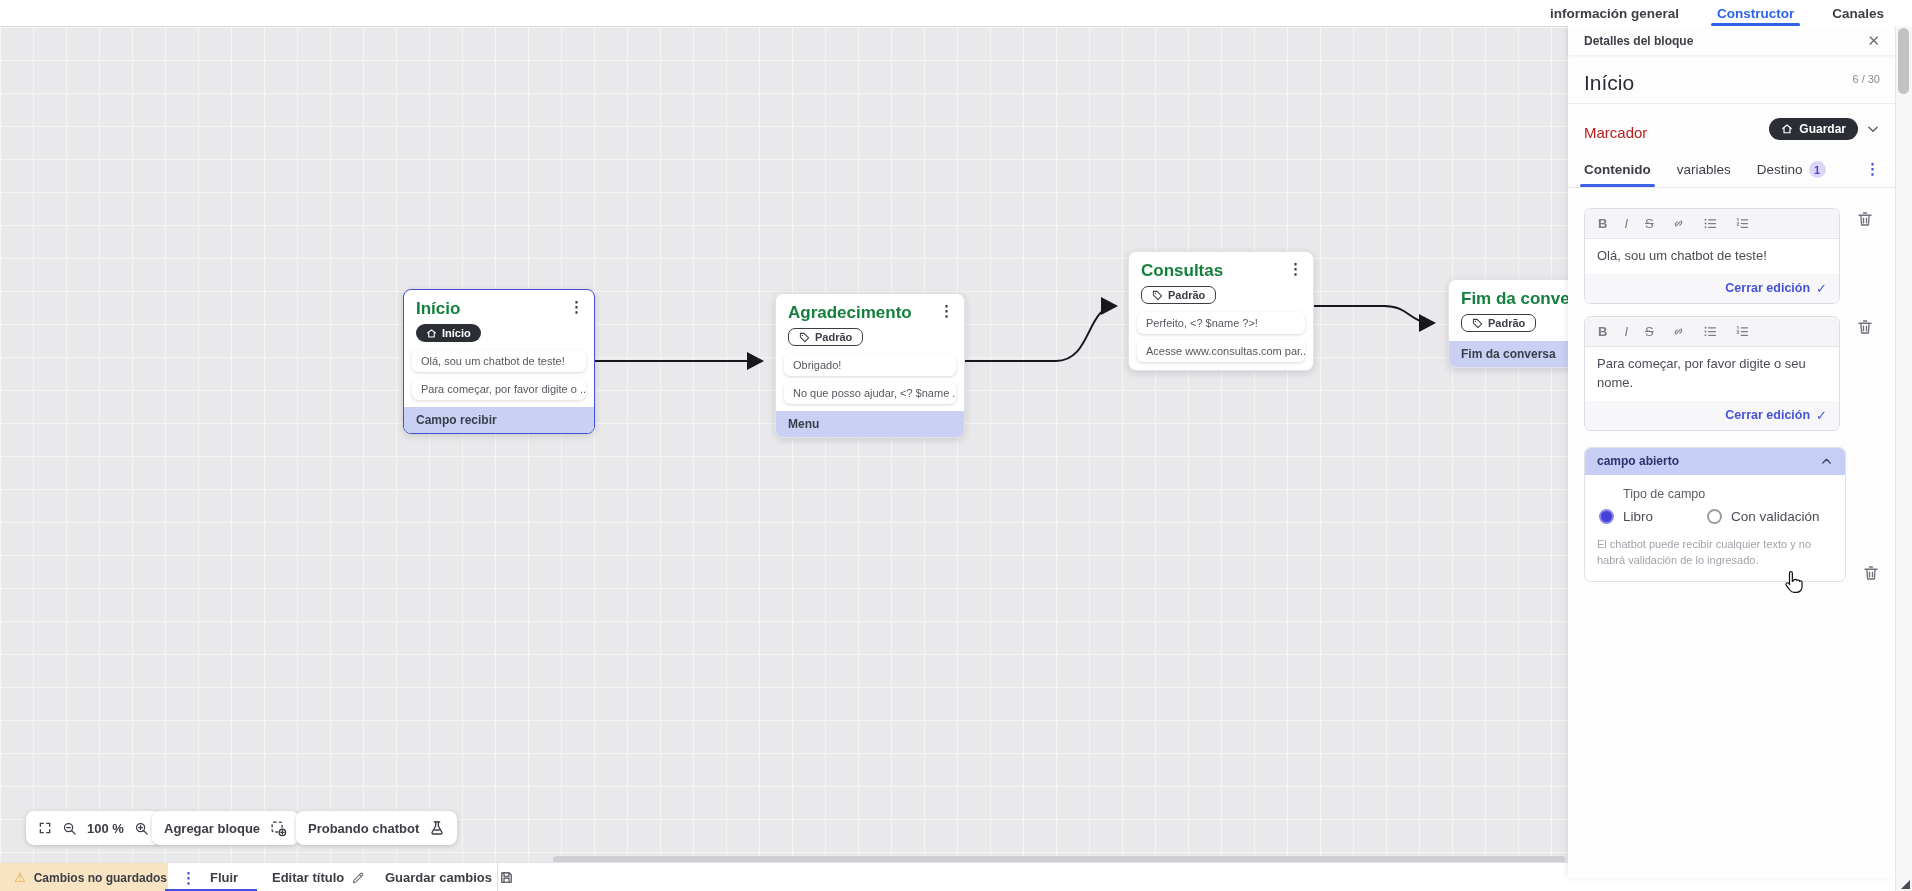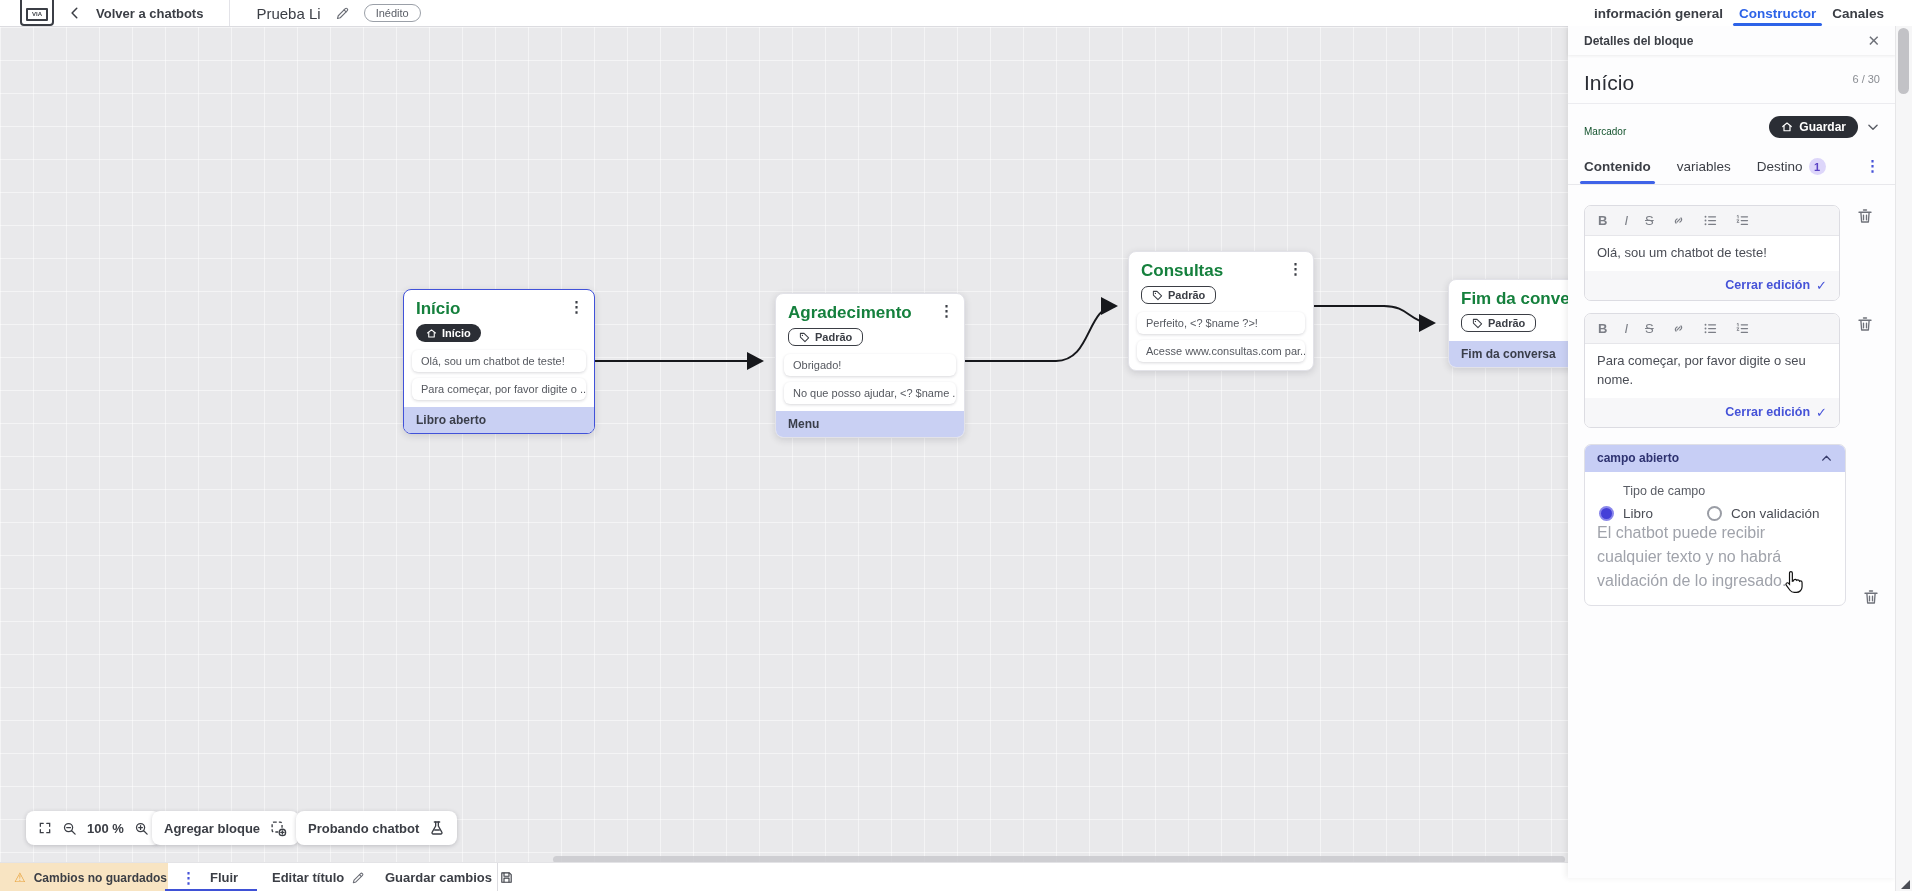--- a/index.html
+++ b/index.html
@@ -10,21 +10,21 @@
   #header{position:absolute;left:0;top:0;width:1912px;height:26px;background:#fff;z-index:30;}
   #header .hleft{position:absolute;left:0;top:0;height:26px;display:flex;align-items:center;gap:14px;padding-left:20px;}
   #logo{width:30px;height:30px;border:2px solid #3b3e45;border-radius:4px;margin-top:-8px;position:relative;background:#fff;}
   #logo .bar{position:absolute;left:4px;right:4px;bottom:3px;height:9px;border:2px solid #3b3e45;border-radius:1px;font-size:6px;font-weight:bold;line-height:8px;text-align:center;letter-spacing:0;}
   .back-chevron{color:#3b3e45}
   .hlabel{font-size:13px;font-weight:bold;color:#3b3e45;}
   .hdivider{width:1px;height:26px;background:#e3e3e8;margin:0 12px;}
   .htitle{font-size:15px;color:#3b3e45;}
   .pencil{color:#6b6e76}
   .status-pill{border:1px solid #9ba0a8;border-radius:12px;padding:2px 11px;font-size:11px;color:#5a5e66;background:#fff;}
-  #header .hright{position:absolute;right:28px;top:0;height:26px;display:flex;align-items:center;gap:16px;}
+  #header .hright{position:absolute;right:28px;top:0;height:26px;display:flex;align-items:center;gap:38px;}
   .htab{font-size:13.5px;font-weight:bold;color:#3b3e45;position:relative;height:26px;display:flex;align-items:center;}
   .htab.active{color:#2d63e8;}
   .htab.active::after{content:"";position:absolute;left:-6px;right:-6px;bottom:0;height:3px;background:#2d63e8;border-radius:2px;}
 
   
   #canvas{position:absolute;left:0;top:26px;width:1568px;height:836px;overflow:hidden;
     background-color:#e9e9eb;
     background-image:linear-gradient(rgba(255,255,255,.5) 1px,transparent 1px),linear-gradient(90deg,rgba(255,255,255,.5) 1px,transparent 1px);
     background-size:33px 33px;border-top:1px solid #dcdce0;}
   #edges{position:absolute;left:0;top:0;z-index:1;}
@@ -45,21 +45,21 @@
 
   
   #panel{position:absolute;left:1568px;top:26px;width:328px;height:852px;background:#fdfdfe;box-shadow:-2px 0 6px rgba(0,0,0,.07);z-index:20;}
   .phead{height:29px;display:flex;align-items:center;justify-content:space-between;padding:0 16px;box-shadow:0 1px 3px rgba(0,0,0,.07);background:#fdfdfe;position:relative;z-index:2;}
   .phead-title{font-size:12px;font-weight:bold;color:#3b3e45;}
   .close-x{font-size:15px;color:#6f727a;cursor:pointer;}
   .ptitle-row{display:flex;justify-content:space-between;align-items:flex-start;padding:16px 16px 8px;border-bottom:1px solid #ececf0;}
   .ptitle{font-size:21px;color:#2b2e35;}
   .pcounter{font-size:11px;color:#8a8d93;margin-top:2px;}
   .marker-row{display:flex;justify-content:space-between;align-items:center;padding:12px 16px 10px;}
-  .marker-label{font-size:10px;color:#14532d;margin-top:8px;}
+  .marker-label{font-size:15px;color:#b91c1c;margin-top:8px;}
   .marker-right{display:flex;align-items:center;gap:8px;}
   .pill-dark{display:inline-flex;align-items:center;gap:6px;background:#2b2e35;color:#fff;border-radius:13px;padding:4px 12px;font-size:12px;font-weight:bold;cursor:pointer;}
   .chev{color:#5a5d65;display:flex;}
   .ptabs{display:flex;align-items:center;gap:26px;padding:4px 16px 0;border-bottom:1px solid #e8e8ec;position:relative;}
   .ptab{font-size:13.5px;color:#3b3e45;padding:6px 0 9px;position:relative;cursor:pointer;display:flex;align-items:center;gap:6px;}
   .ptab.active{font-weight:bold;}
   .ptab.active::after{content:"";position:absolute;left:-4px;right:-4px;bottom:-1px;height:3px;background:#3f63e8;border-radius:2px;}
   .num-badge{width:17px;height:17px;border-radius:50%;background:#ddd6fa;color:#5b43c4;font-size:11px;font-weight:bold;display:flex;align-items:center;justify-content:center;}
   .ptabs .kebab{margin-left:auto;color:#4653d8;padding-bottom:6px;}
   .pbody{padding:20px 16px 0;}
@@ -78,21 +78,21 @@
   .section{width:272px;border-radius:7px;overflow:hidden;border:1px solid #e0e0e6;background:#fff;}
   .sec-head{height:27px;background:#c7cef5;display:flex;align-items:center;justify-content:space-between;padding:0 12px;cursor:pointer;}
   .sec-title{font-size:12px;font-weight:bold;color:#2e3270;}
   .sec-body{padding:10px 12px 12px;}
   .type-label{font-size:12.5px;color:#5a5d65;margin:2px 0 8px 26px;}
   .radio-row{display:flex;align-items:center;gap:54px;margin-left:2px;}
   .radio-opt{display:flex;align-items:center;gap:9px;font-size:13.5px;color:#4a4d55;cursor:pointer;}
   .radio{width:15px;height:15px;border-radius:50%;box-sizing:border-box;}
   .radio.on{background:#4440d8;border:2px solid #8a87ea;}
   .radio.off{background:#fff;border:2px solid #9a9da5;}
-  .sec-desc{font-size:16px;color:#a0a3ab;line-height:1.5;}
+  .sec-desc{font-size:11px;color:#a0a3ab;line-height:1.5;margin-top:12px;}
   .add-content{margin-top:22px;width:303px;height:40px;border:1.5px dashed #a5a5ad;border-radius:4px;display:flex;align-items:center;justify-content:center;font-size:13px;font-weight:bold;color:#3b3e45;cursor:pointer;background:transparent;box-sizing:border-box;}
 
   
   #bottombar{position:absolute;left:0;top:862px;width:1912px;height:29px;background:#fff;border-top:1px solid #e3e3e6;z-index:10;}
   .bwarn{position:absolute;left:0;top:0;height:29px;width:168px;background:#f8e4c2;display:flex;align-items:center;gap:8px;padding-left:14px;box-sizing:border-box;}
   .warn-tri{color:#e8a33d;font-size:13px;}
   .bwarn-label{font-size:12px;font-weight:bold;color:#3b3e45;}
   .bitem{position:absolute;top:0;height:29px;display:flex;align-items:center;gap:7px;font-size:13px;font-weight:bold;color:#3b3e45;cursor:pointer;}
   #flow-underline{position:absolute;left:165px;bottom:0;width:92px;height:3px;background:#3f51d6;}
   .bdivider{position:absolute;left:497px;top:0;width:1px;height:29px;background:#dcdce0;}
@@ -103,40 +103,20 @@
   #scroll-corner{position:absolute;right:2px;bottom:2px;width:0;height:0;border-left:9px solid transparent;border-bottom:9px solid #4a4d55;z-index:41;}
 
   #cursor{position:absolute;left:1783px;top:570px;z-index:50;pointer-events:none;}
 </style>
 </head>
 <body>
 
 <div id="app">
 
   <div id="header">
-    <div class="hleft">
-      <div id="logo">
-          <div class="bar">VIA</div>
-        </div>
-      <span class="back-chevron">
-        <svg width="14" height="14" viewBox="0 0 24 24" fill="none" stroke="currentColor" stroke-width="2.6" stroke-linecap="round" stroke-linejoin="round">
-            <path d="M15 4l-8 8 8 8"></path>
-          </svg>
-      </span>
-      <span class="hlabel">Volver a chatbots</span>
-      <span class="hdivider"></span>
-      <span class="htitle">Prueba Li</span>
-      <span class="pencil">
-        <svg width="15" height="15" viewBox="0 0 24 24" fill="none" stroke="currentColor" stroke-width="1.8" stroke-linecap="round" stroke-linejoin="round">
-            <path d="M4 20l1.2-4.4L16.5 4.3a2 2 0 0 1 2.8 0l.4.4a2 2 0 0 1 0 2.8L8.4 18.8 4 20z"></path>
-            <path d="M14.5 6.3l3.2 3.2"></path>
-          </svg>
-      </span>
-      <span class="status-pill">Inédito</span>
-    </div>
     <div class="hright">
       <span class="htab">información general</span>
       <span class="htab active">Constructor</span>
       <span class="htab">Canales</span>
     </div>
   </div>
 
   <div id="canvas">
 
     <svg id="edges" width="1568" height="836">
@@ -157,21 +137,21 @@
       </div>
       <span class="badge-dark">
         <svg width="11" height="11" viewBox="0 0 24 24" fill="none" stroke="#fff" stroke-width="2.4" stroke-linecap="round" stroke-linejoin="round">
             <path d="M3.5 11L12 4l8.5 7"></path>
             <path d="M6 10v9.5h12V10"></path>
           </svg>
         <span>Início</span>
       </span>
       <div class="node-row">Olá, sou um chatbot de teste!</div>
       <div class="node-row">Para começar, por favor digite o ...</div>
-      <div class="node-field">Libro aberto</div>
+      <div class="node-field">Campo recibir</div>
     </div>
 
     <div class="node" style="left:775px;top:266px;width:188px;">
       <div class="node-head">
         <span class="node-title">Agradecimento</span>
         <span class="kebab">⋮</span>
       </div>
       <span class="badge-outline">
         <svg width="11" height="11" viewBox="0 0 24 24" fill="none" stroke="currentColor" stroke-width="2.2" stroke-linejoin="round">
             <path d="M3 11V3h8l10 10-8 8L3 11z"></path>

